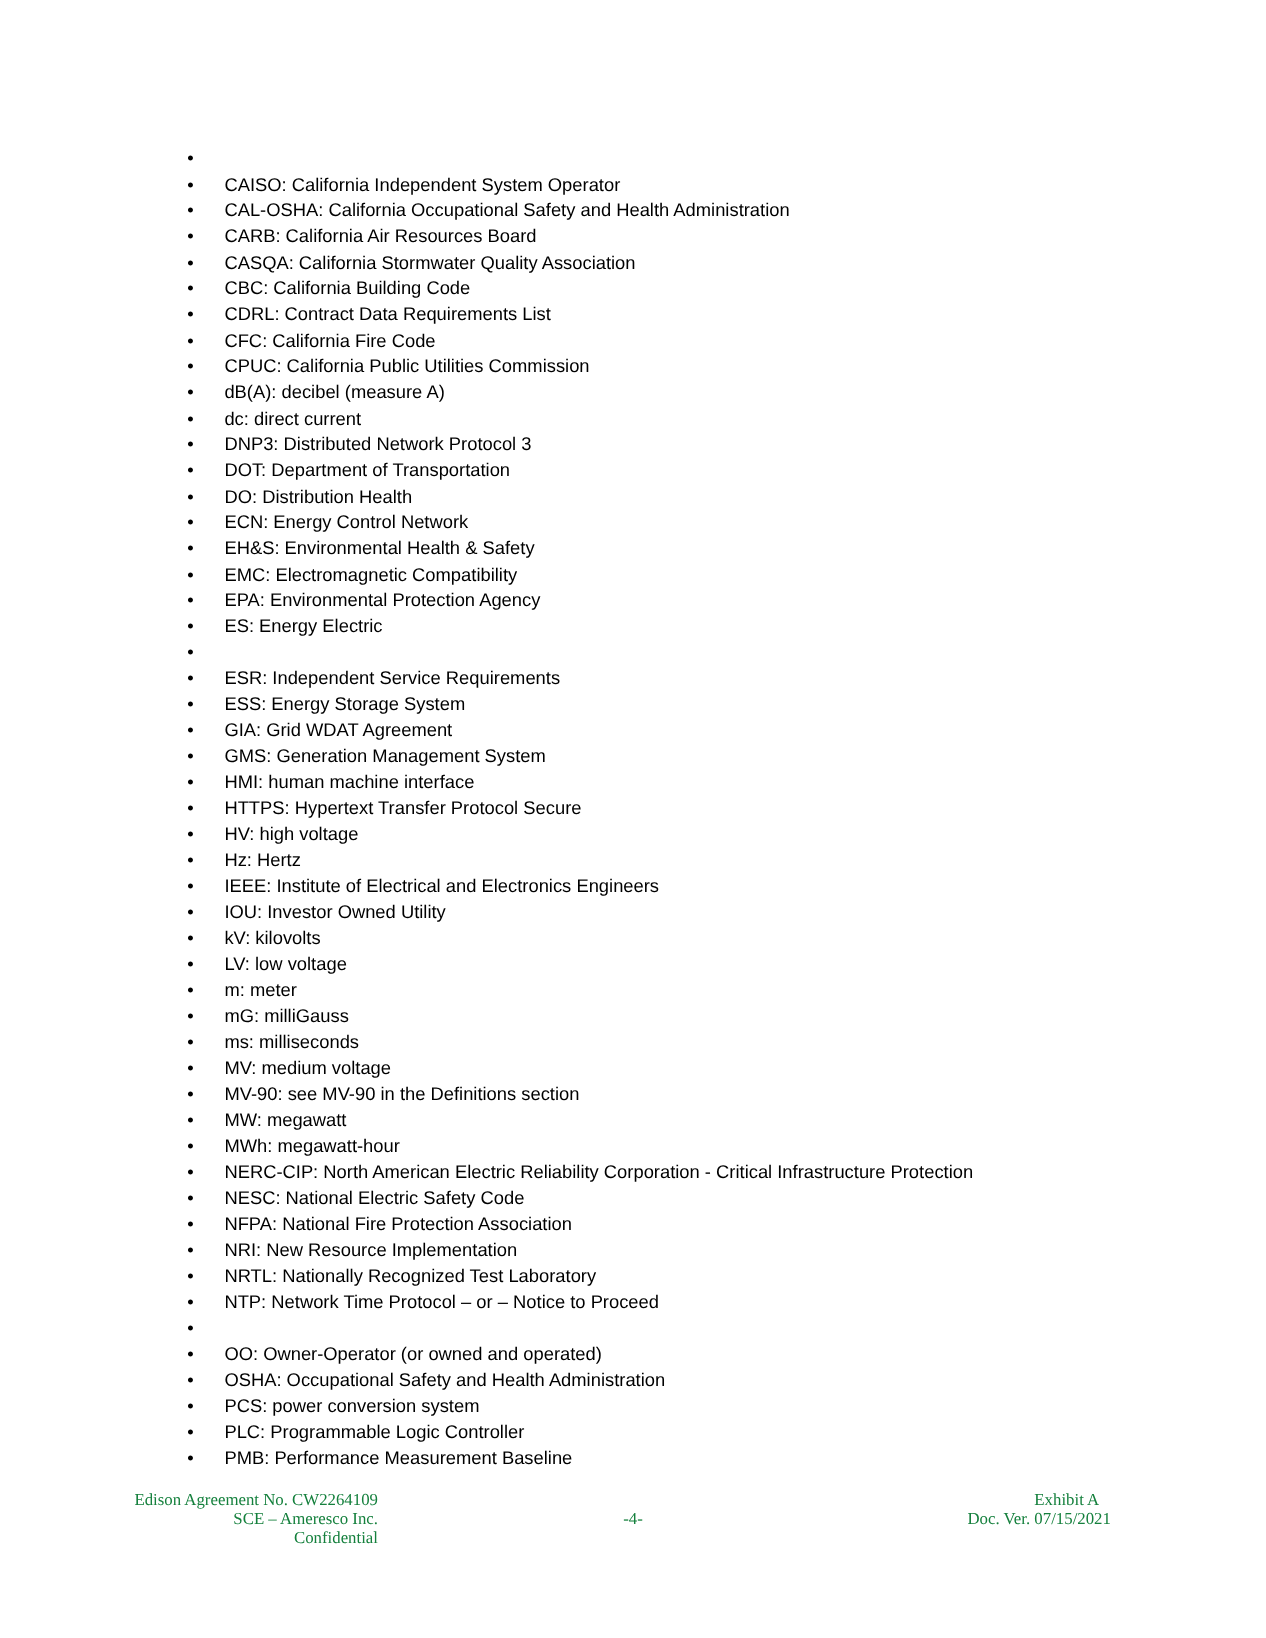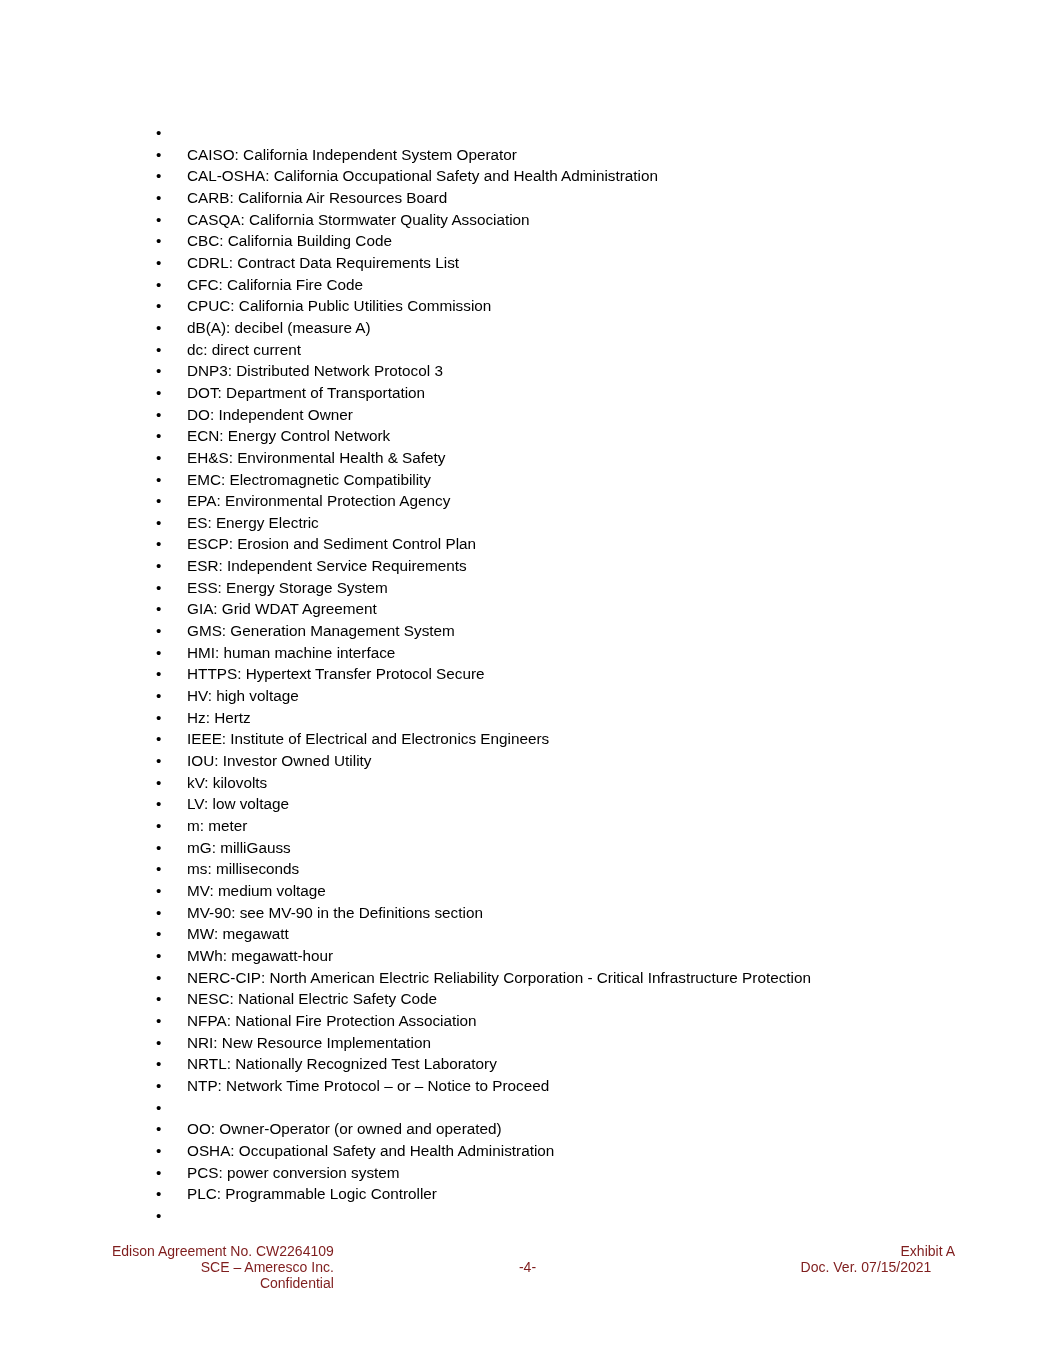--- a/index.html
+++ b/index.html
@@ -25,24 +25,24 @@
     white-space: nowrap;
   }
   .acronym-item { display: flex; }
   .bullet {
     flex: 0 0 31px;
     width: 31px;
     text-align: left;
     font-size: 15.3px;
   }
   .footer {
-    font-family: Liberation Sans, sans-serif;
+    font-family: Liberation Serif, serif;
     font-size: 14px;
     line-height: 16.2px;
-    color: #7f1d1d;
+    color: #15803d;
   }
   .footer-left {
     position: absolute;
     left: 112px;
     top: 1243px;
   }
   .footer-left .indent { padding-left: 11px; text-align: right; }
   .footer-center {
     position: absolute;
     left: 0;
@@ -50,21 +50,21 @@
     width: 1055px;
     text-align: center;
   }
   .footer-right {
     position: absolute;
     left: 800px;
     top: 1243px;
     width: 132px;
     text-align: center;
   }
-  .footer-right .exhibit-line { position: relative; left: 23px; text-align: right; }
+  .footer-right .exhibit-line { position: relative; left: 23px; }
 </style>
 </head>
 <body>
 
 <div class="page">
 
   <ul class="acronym-list">
       <li class="acronym-item">
       <span class="bullet">•</span>
     </li>
@@ -111,21 +111,21 @@
       <li class="acronym-item">
       <span class="bullet">•</span>
       <span class="text">DNP3: Distributed Network Protocol 3</span>
     </li>
       <li class="acronym-item">
       <span class="bullet">•</span>
       <span class="text">DOT: Department of Transportation</span>
     </li>
       <li class="acronym-item">
       <span class="bullet">•</span>
-      <span class="text">DO: Independent Owner</span>
+      <span class="text">DO: Distribution Health</span>
     </li>
       <li class="acronym-item">
       <span class="bullet">•</span>
       <span class="text">ECN: Energy Control Network</span>
     </li>
       <li class="acronym-item">
       <span class="bullet">•</span>
       <span class="text">EH&amp;S: Environmental Health &amp; Safety</span>
     </li>
       <li class="acronym-item">
@@ -135,21 +135,20 @@
       <li class="acronym-item">
       <span class="bullet">•</span>
       <span class="text">EPA: Environmental Protection Agency</span>
     </li>
       <li class="acronym-item">
       <span class="bullet">•</span>
       <span class="text">ES: Energy Electric</span>
     </li>
       <li class="acronym-item">
       <span class="bullet">•</span>
-      <span class="text">ESCP: Erosion and Sediment Control Plan</span>
     </li>
       <li class="acronym-item">
       <span class="bullet">•</span>
       <span class="text">ESR: Independent Service Requirements</span>
     </li>
       <li class="acronym-item">
       <span class="bullet">•</span>
       <span class="text">ESS: Energy Storage System</span>
     </li>
       <li class="acronym-item">
@@ -258,20 +257,21 @@
       <li class="acronym-item">
       <span class="bullet">•</span>
       <span class="text">PCS: power conversion system</span>
     </li>
       <li class="acronym-item">
       <span class="bullet">•</span>
       <span class="text">PLC: Programmable Logic Controller</span>
     </li>
       <li class="acronym-item">
       <span class="bullet">•</span>
+      <span class="text">PMB: Performance Measurement Baseline</span>
     </li>
     </ul>
 
   <div class="footer footer-left">
     <div>Edison Agreement No. CW2264109</div>
     <div class="indent">SCE – Ameresco Inc.</div>
     <div class="indent">Confidential</div>
   </div>
 
   <div class="footer footer-center">-4-</div>

